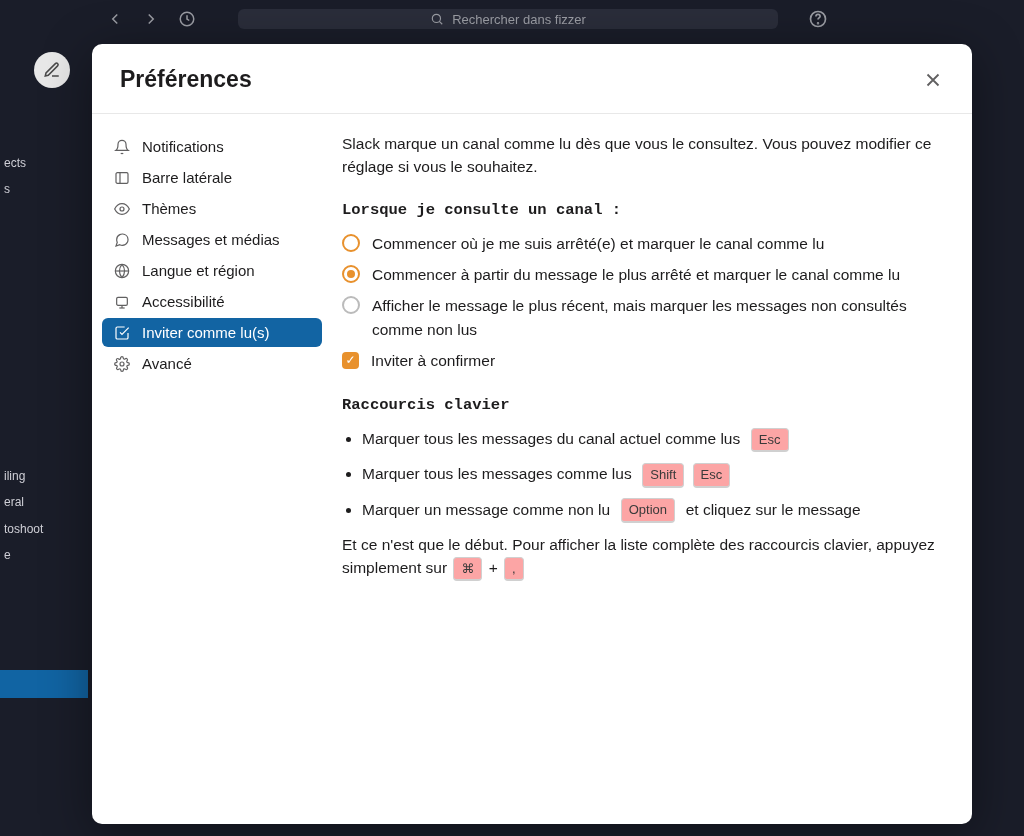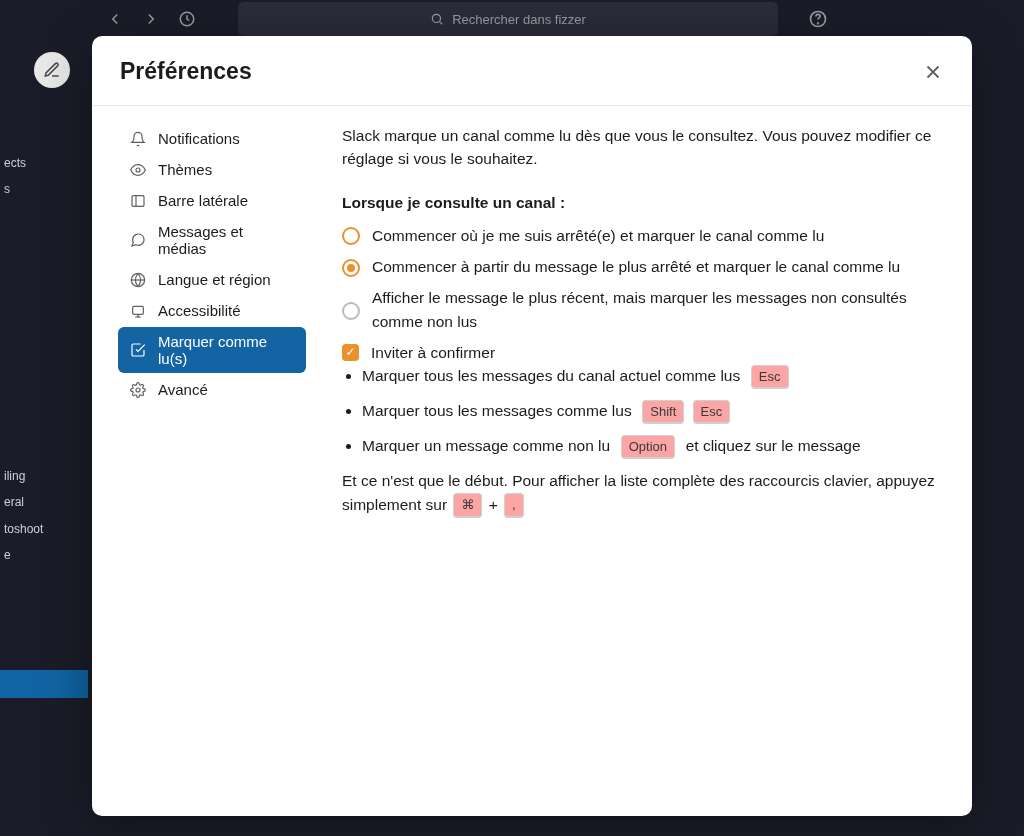--- a/index.html
+++ b/index.html
@@ -19,21 +19,21 @@
     gap: 12px;
   }
   .nav-arrows { display: flex; gap: 18px; margin-left: 90px; color: #9a9ca3; }
   .nav-arrow { width: 18px; height: 18px; cursor: pointer; }
   .history-icon { color: #9a9ca3; }
   .search-bar {
     flex: 0 0 540px;
     margin-left: 30px;
     background: #2a2d3a;
     border-radius: 6px;
-    height: 34px;
+    height: 20px;
     display: flex;
     align-items: center;
     justify-content: center;
     color: #9a9ca3;
     font-size: 13px;
     gap: 8px;
   }
   .help-icon { margin-left: 18px; color: #9a9ca3; }
   .compose-btn {
     position: absolute;
@@ -53,21 +53,21 @@
     left: 0;
     top: 150px;
     color: #cfcfd6;
     font-size: 12px;
     line-height: 2.2;
   }
   .bg-sidebar-items div { padding-left: 4px; }
   .modal {
     position: absolute;
     left: 92px;
-    top: 36px;
+    top: 44px;
     width: 880px;
     height: 780px;
     background: #fff;
     border-radius: 10px;
     box-shadow: 0 10px 50px rgba(0,0,0,0.4);
     display: flex;
     flex-direction: column;
   }
   .modal-header {
     padding: 22px 28px 20px 28px;
@@ -82,21 +82,21 @@
     color: #1d1c1d;
   }
   .close-btn { cursor: pointer; color: #616061; }
   .modal-body {
     display: flex;
     flex: 1;
     overflow: hidden;
   }
   .prefs-sidebar {
     width: 240px;
-    padding: 18px 26px;
+    padding: 18px 10px;
   }
   .prefs-item {
     display: flex;
     align-items: center;
     gap: 12px;
     padding: 6px 12px;
     border-radius: 6px;
     font-size: 15px;
     color: #1d1c1d;
     cursor: pointer;
@@ -110,24 +110,24 @@
   .prefs-item.active svg { stroke: #fff; }
   .prefs-content {
     flex: 1;
     padding: 18px 16px 18px 10px;
     color: #1d1c1d;
     font-size: 15.5px;
     line-height: 1.5;
     overflow-y: auto;
   }
   .section-intro { margin-bottom: 20px; }
-  .section-heading { font-weight: 700; margin-bottom: 10px; }
+  .section-heading { font-weight: 700; margin-bottom: 10px; font-family: Liberation Mono, monospace; }
   .radio-row {
     display: flex;
-    align-items: center;
+    align-items: flex-start;
     gap: 12px;
     margin-bottom: 8px;
     cursor: pointer;
   }
   .radio {
     width: 18px; height: 18px;
     border-radius: 50%;
     border: 2px solid #bbb;
     flex-shrink: 0;
     margin-top: 2px;
@@ -243,31 +243,31 @@
     <div class="prefs-sidebar">
       <div class="prefs-item">
         <svg width="16" height="16" viewBox="0 0 24 24" fill="none" stroke="#616061" stroke-width="1.8">
             <path d="M18 8a6 6 0 00-12 0c0 7-3 9-3 9h18s-3-2-3-9"></path>
             <path d="M13.7 21a2 2 0 01-3.4 0"></path>
           </svg>
         <span>Notifications</span>
       </div>
       <div class="prefs-item">
         <svg width="16" height="16" viewBox="0 0 24 24" fill="none" stroke="#616061" stroke-width="1.8">
+            <rect x="3" y="4" width="18" height="16" rx="2"></rect>
+            <line x1="9" y1="4" x2="9" y2="20"></line>
+          </svg>
+        <span>Barre latérale</span>
+      </div>
+      <div class="prefs-item">
+        <svg width="16" height="16" viewBox="0 0 24 24" fill="none" stroke="#616061" stroke-width="1.8">
             <path d="M1 12s4-8 11-8 11 8 11 8-4 8-11 8-11-8-11-8z"></path>
             <circle cx="12" cy="12" r="3"></circle>
           </svg>
         <span>Thèmes</span>
-      </div>
-      <div class="prefs-item">
-        <svg width="16" height="16" viewBox="0 0 24 24" fill="none" stroke="#616061" stroke-width="1.8">
-            <rect x="3" y="4" width="18" height="16" rx="2"></rect>
-            <line x1="9" y1="4" x2="9" y2="20"></line>
-          </svg>
-        <span>Barre latérale</span>
       </div>
       <div class="prefs-item">
         <svg width="16" height="16" viewBox="0 0 24 24" fill="none" stroke="#616061" stroke-width="1.8">
             <path d="M21 11.5a8.38 8.38 0 01-.9 3.8 8.5 8.5 0 01-7.6 4.7 8.38 8.38 0 01-3.8-.9L3 21l1.9-5.7a8.38 8.38 0 01-.9-3.8 8.5 8.5 0 014.7-7.6 8.38 8.38 0 013.8-.9h.5a8.48 8.48 0 018 8v.5z"></path>
           </svg>
         <span>Messages et médias</span>
       </div>
       <div class="prefs-item">
         <svg width="16" height="16" viewBox="0 0 24 24" fill="none" stroke="#616061" stroke-width="1.8">
             <circle cx="12" cy="12" r="10"></circle>
@@ -282,21 +282,21 @@
             <line x1="8" y1="21" x2="16" y2="21"></line>
             <line x1="12" y1="17" x2="12" y2="21"></line>
           </svg>
         <span>Accessibilité</span>
       </div>
       <div class="prefs-item active">
         <svg width="16" height="16" viewBox="0 0 24 24" fill="none" stroke="#fff" stroke-width="1.8">
             <path d="M9 11l3 3L22 4"></path>
             <path d="M21 12v7a2 2 0 01-2 2H5a2 2 0 01-2-2V5a2 2 0 012-2h11"></path>
           </svg>
-        <span>Marquer comme lu(s)</span>
+        <span>Inviter comme lu(s)</span>
       </div>
       <div class="prefs-item">
         <svg width="16" height="16" viewBox="0 0 24 24" fill="none" stroke="#616061" stroke-width="1.8">
             <circle cx="12" cy="12" r="3"></circle>
             <path d="M19.4 15a1.65 1.65 0 00.33 1.82l.06.06a2 2 0 11-2.83 2.83l-.06-.06a1.65 1.65 0 00-1.82-.33 1.65 1.65 0 00-1 1.51V21a2 2 0 11-4 0v-.09a1.65 1.65 0 00-1-1.51 1.65 1.65 0 00-1.82.33l-.06.06a2 2 0 11-2.83-2.83l.06-.06a1.65 1.65 0 00.33-1.82 1.65 1.65 0 00-1.51-1H3a2 2 0 110-4h.09a1.65 1.65 0 001.51-1 1.65 1.65 0 00-.33-1.82l-.06-.06a2 2 0 112.83-2.83l.06.06a1.65 1.65 0 001.82.33h0a1.65 1.65 0 001-1.51V3a2 2 0 114 0v.09a1.65 1.65 0 001 1.51 1.65 1.65 0 001.82-.33l.06-.06a2 2 0 112.83 2.83l-.06.06a1.65 1.65 0 00-.33 1.82v0a1.65 1.65 0 001.51 1H21a2 2 0 110 4h-.09a1.65 1.65 0 00-1.51 1z"></path>
           </svg>
         <span>Avancé</span>
       </div>
     </div>
 
@@ -316,20 +316,21 @@
       <div class="radio-row">
         <span class="radio"></span>
         <span>Afficher le message le plus récent, mais marquer les messages non consultés comme non lus</span>
       </div>
 
       <div class="checkbox-row">
         <span class="checkbox">✓</span>
         <span>Inviter à confirmer</span>
       </div>
 
+      <p class="section-heading mt">Raccourcis clavier</p>
       <ul class="shortcut-list">
         <li>
           <span>Marquer tous les messages du canal actuel comme lus</span>&nbsp;
           <span class="kbd">Esc</span>
         </li>
         <li>
           <span>Marquer tous les messages comme lus</span>&nbsp;
           <span class="kbd">Shift</span>
           <span class="kbd">Esc</span>
         </li>

